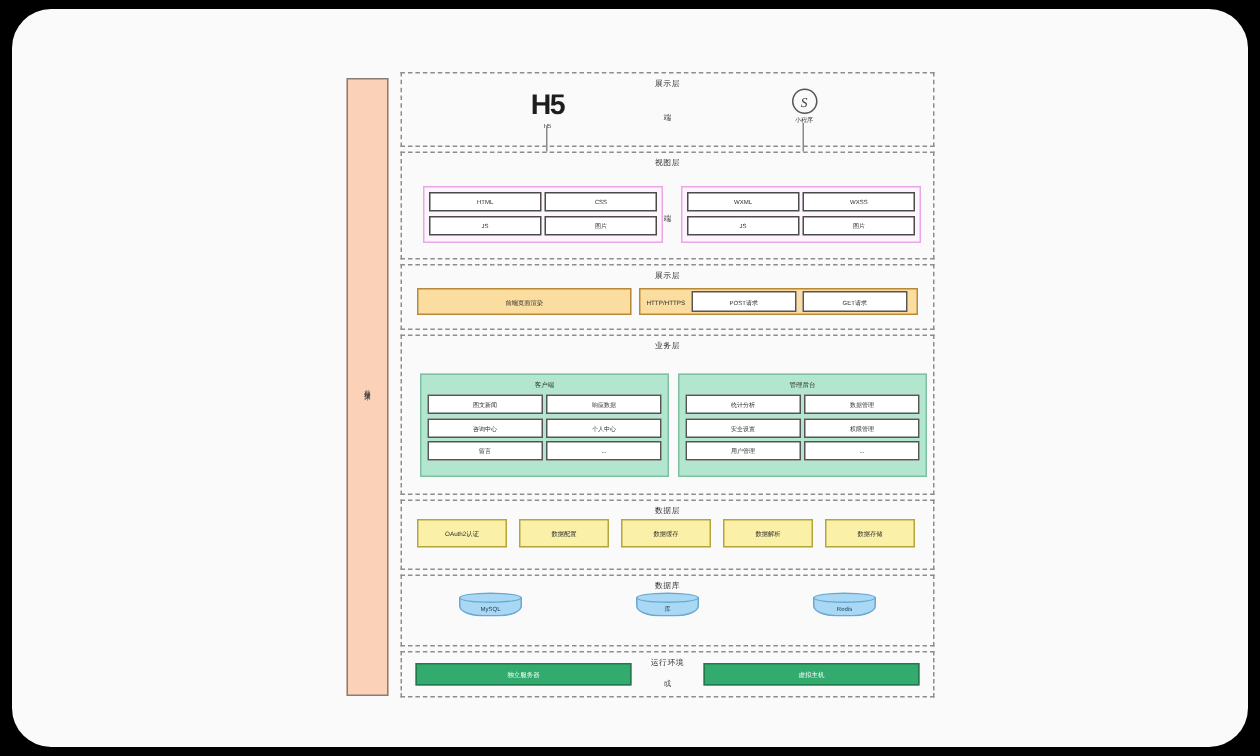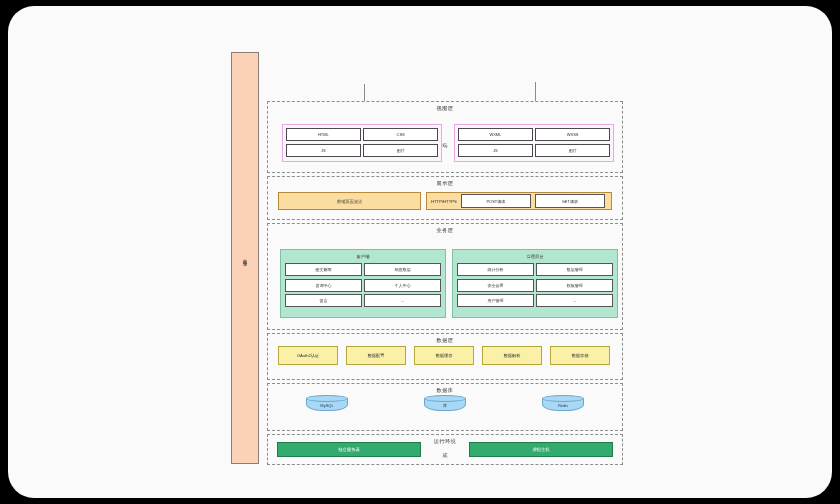--- a/index.html
+++ b/index.html
@@ -69,20 +69,32 @@
 </style>
 </head>
 <body>
 
 <div id="canvas">
 
   <div class="lbar">
     <span>前端技术</span>
   </div>
 
+  <div class="layer" id="L1">
+    <div class="ltitle">展示层</div>
+    <div class="lside" style="top:26px;">端</div>
+    <div class="entry" style="left:74px;top:12px;width:46px;">
+      <div class="h5mark">H5</div>
+      <div class="h5sub">H5</div>
+    </div>
+    <div class="entry" style="left:245px;top:10px;width:46px;">
+      <div class="mpcircle">S</div>
+      <div class="mpsub">小程序</div>
+    </div>
+  </div>
 
   <div class="arrow" style="left:356px;top:78px;height:39px;"></div>
   <div class="arrowhead" style="left:353.5px;top:115px;"></div>
   <div class="arrow" style="left:527px;top:76px;height:41px;"></div>
   <div class="arrowhead" style="left:524.5px;top:115px;"></div>
 
   <div class="layer" id="L2">
     <div class="ltitle">视图层</div>
     <div class="lside" style="top:40px;">端</div>
   </div>

